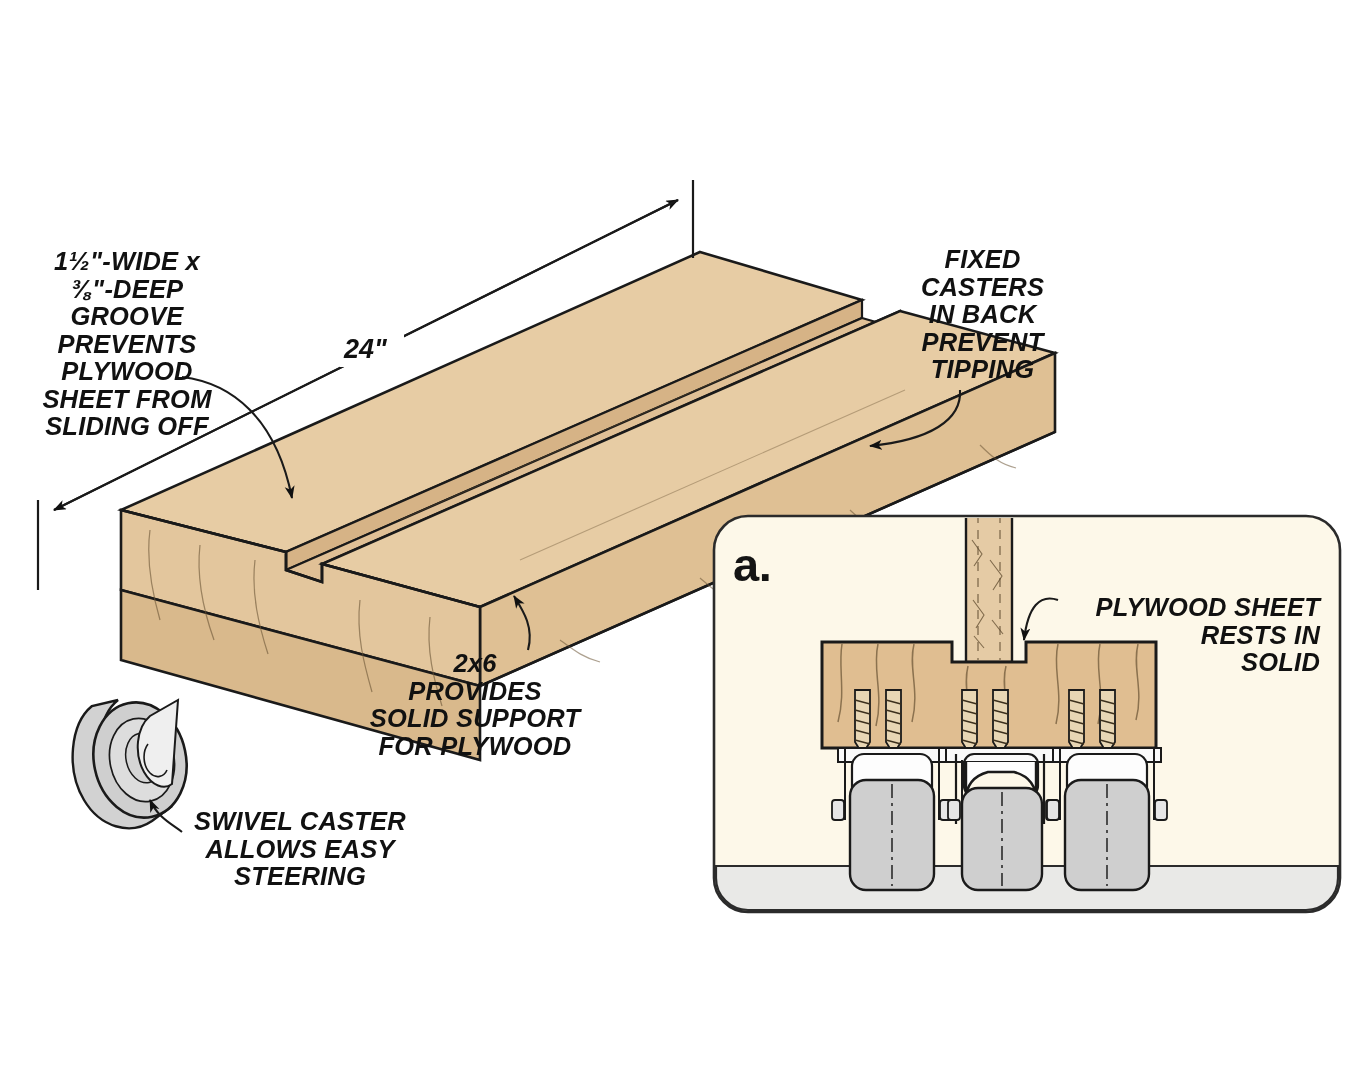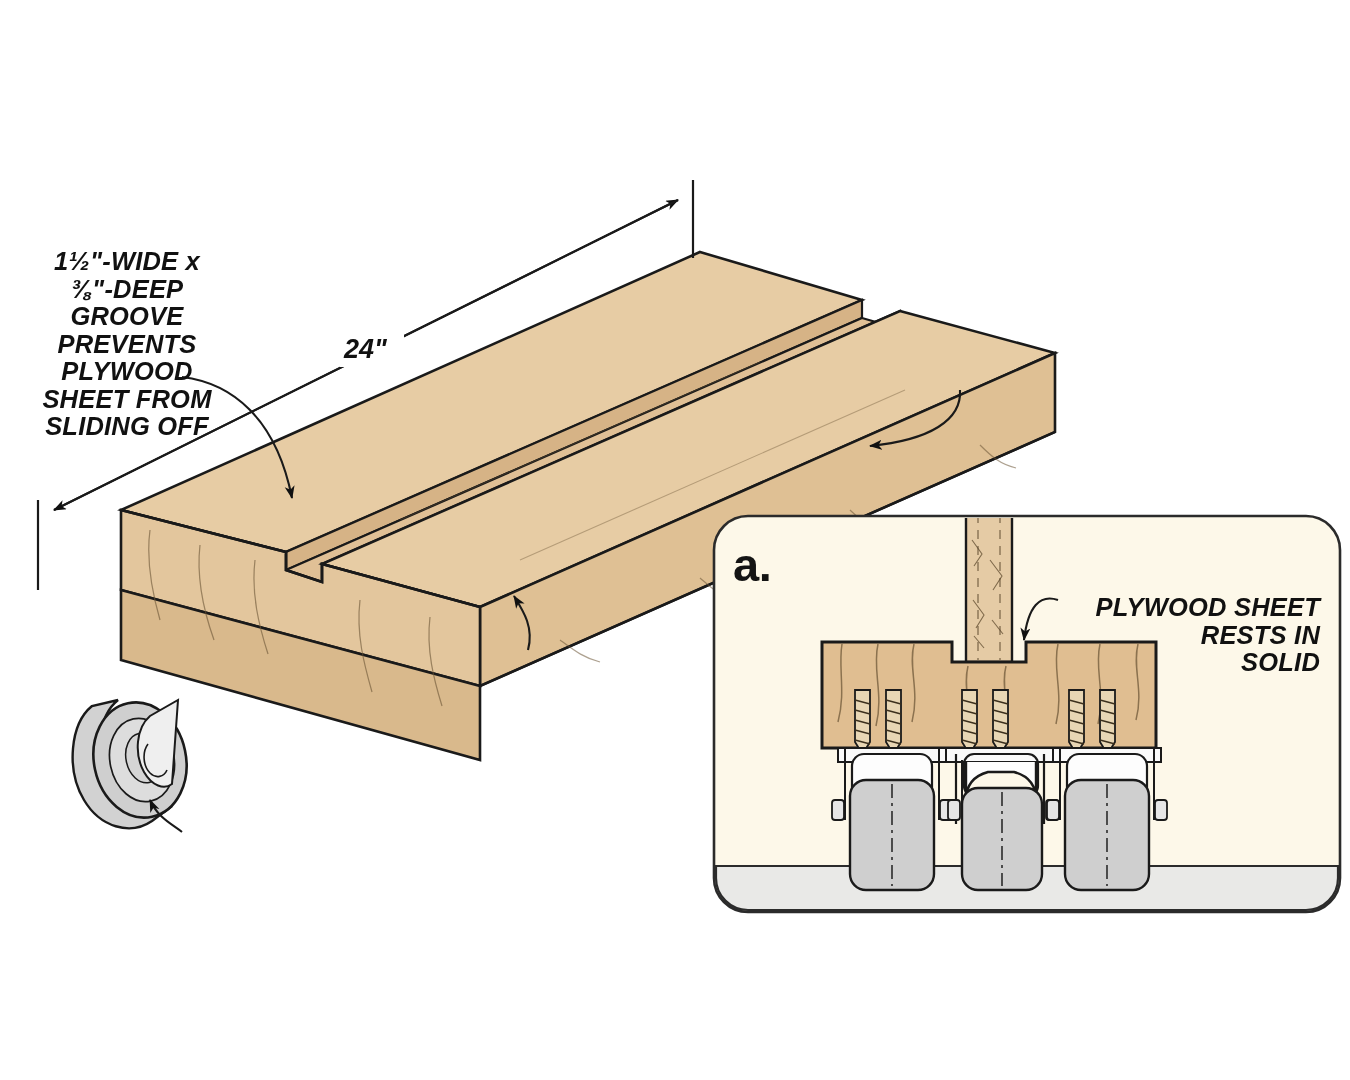--- a/index.html
+++ b/index.html
@@ -347,22 +347,34 @@
   </svg>
 
   <div class="callout" id="label-groove">1½"-WIDE x
 ⅜"-DEEP
 GROOVE
 PREVENTS
 PLYWOOD
 SHEET FROM
 SLIDING OFF</div>
 
-
-
+  <div class="callout" id="label-fixed-casters">FIXED
+CASTERS
+IN BACK
+PREVENT
+TIPPING</div>
+
+  <div class="callout" id="label-2x6">2x6
+PROVIDES
+SOLID SUPPORT
+FOR PLYWOOD</div>
+
+  <div class="callout" id="label-swivel">SWIVEL CASTER
+ALLOWS EASY
+STEERING</div>
 
   <div class="callout" id="label-plywood-rests">PLYWOOD SHEET
 RESTS IN
 SOLID</div>
 
   <div id="dim-24">24"</div>
 
   <div id="inset-letter">a.</div>
 
 </div>

